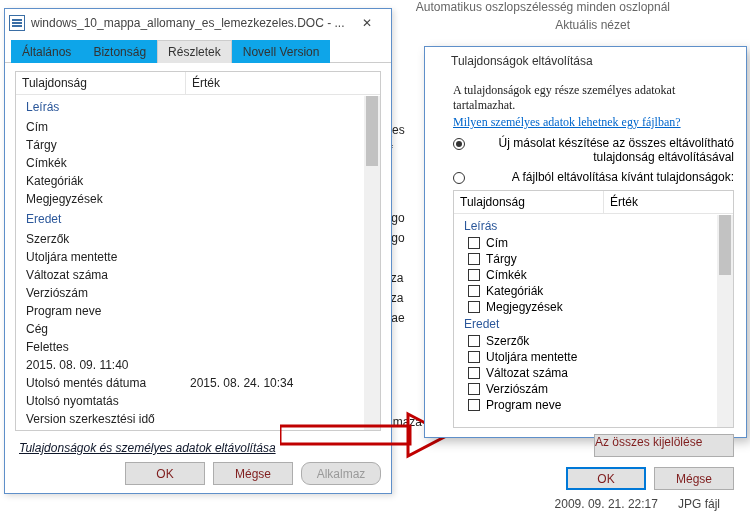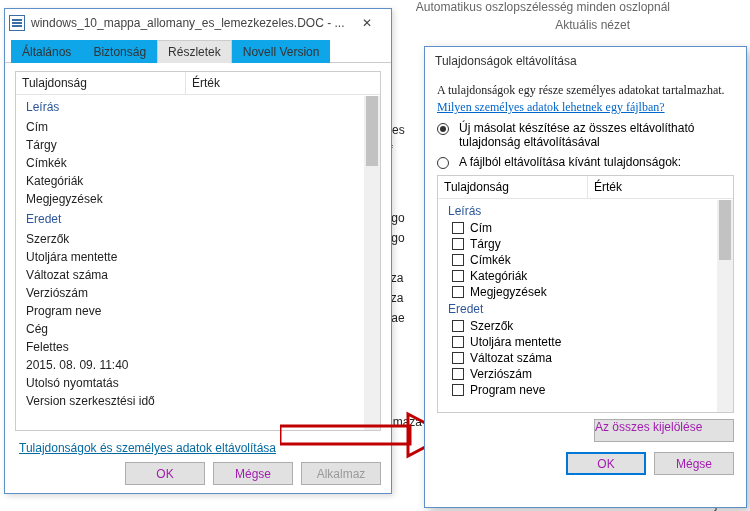--- a/index.html
+++ b/index.html
@@ -28,37 +28,37 @@
   .details-head { display: flex; border-bottom: 1px solid #e5e5e5; }
   .details-head div { padding: 4px 6px; font-weight: normal; color: #222; }
   .details-head .col1 { width: 170px; border-right: 1px solid #e5e5e5; }
   .details-scroll { position: absolute; left: 0; top: 24px; bottom: 0; width: calc(100% - 16px); overflow: hidden; }
   .scroll-track { position: absolute; right: 0; top: 24px; bottom: 0; width: 16px; background: #f0f0f0; }
   .scroll-thumb { position: absolute; left: 2px; right: 2px; top: 0; height: 70px; background: #c2c2c2; }
   .group-label { color: #2b579a; padding: 4px 10px; }
   .detail-row { display: flex; padding: 2px 10px; color: #222; }
   .detail-row .r1 { width: 164px; }
 
-  .remove-link { position: absolute; left: 14px; bottom: 38px; color: #0369a1; text-decoration: underline; }
+  .remove-link { position: absolute; left: 14px; bottom: 38px; color: #0f172a; text-decoration: underline; font-style: italic; }
 
   .props-buttons { position: absolute; right: 10px; bottom: 8px; display: flex; gap: 8px; }
-  .winbtn { min-width: 80px; height: 23px; background: #e1e1e1; border: 1px solid #adadad; color: #a21caf; display: flex; align-items: center; justify-content: center; }
+  .winbtn { min-width: 80px; height: 23px; background: #e1e1e1; border: 1px solid #adadad; color: #7f1d1d; display: flex; align-items: center; justify-content: center; }
   .winbtn.default { border: 1px solid #0078d7; box-shadow: inset 0 0 0 1px #0078d7; }
-  .winbtn.disabled { color: #9a9a9a; }
+  .winbtn.disabled { color: #9a9a9a; border-radius: 9px; }
 
   
   .arrow { position: absolute; left: 280px; top: 410px; pointer-events: none; }
 
   
-  .remove-dialog { position: absolute; left: 424px; top: 46px; width: 323px; height: 462px; background: #fff; border: 1px solid #5e8fc9; box-shadow: 4px 4px 10px rgba(0,0,0,0.25); }
+  .remove-dialog { position: absolute; left: 424px; top: 46px; width: 323px; height: 392px; background: #fff; border: 1px solid #5e8fc9; box-shadow: 4px 4px 10px rgba(0,0,0,0.25); padding-left: 16px; }
   .remove-titlebar { height: 28px; display: flex; align-items: center; padding: 0 10px; color: #333; background: #fff; }
   .remove-body { padding: 6px 12px 0 12px; }
   .remove-body .info { margin: 2px 0; color: #222; font-family: Liberation Serif, serif; }
   .remove-body .link { color: #0066cc; text-decoration: underline; }
-  .radio-row { display: flex; align-items: flex-start; gap: 10px; margin: 6px 0; }
+  .radio-row { display: flex; align-items: flex-start; gap: 2px; margin: 6px 0; text-align: right; }
   .radio { width: 12px; height: 12px; border: 1px solid #333; border-radius: 50%; margin-top: 2px; flex: none; position: relative; }
   .radio.checked::after { content: ""; position: absolute; left: 2px; top: 2px; width: 6px; height: 6px; background: #333; border-radius: 50%; }
   .radio-label { flex: 1; }
 
   .remove-list { border: 1px solid #ccc; height: 238px; position: relative; margin-top: 4px; }
   .remove-list .head { display: flex; border-bottom: 1px solid #e5e5e5; }
   .remove-list .head div { padding: 4px 6px; }
   .remove-list .hcol1 { width: 150px; border-right: 1px solid #e5e5e5; }
   .remove-list .listbody { position: absolute; left: 0; right: 16px; top: 24px; bottom: 0; overflow: hidden; padding: 2px 6px; }
   .remove-list .ltrack { position: absolute; right: 0; top: 24px; bottom: 0; width: 16px; background: #f0f0f0; }
@@ -161,20 +161,24 @@
           <div></div>
         </div>
       <div class="detail-row">
           <div class="r1">Felettes</div>
           <div></div>
         </div>
       <div class="detail-row">
           <div>2015. 08. 09. 11:40</div>
         </div>
       <div class="detail-row">
+          <div class="r1">Utolsó mentés dátuma</div>
+          <div>2015. 08. 24. 10:34</div>
+        </div>
+      <div class="detail-row">
           <div class="r1">Utolsó nyomtatás</div>
           <div></div>
         </div>
       <div class="detail-row">
           <div class="r1">Version szerkesztési idő</div>
           <div></div>
         </div>
     </div>
     <div class="scroll-track">
       <div class="scroll-thumb"></div>

